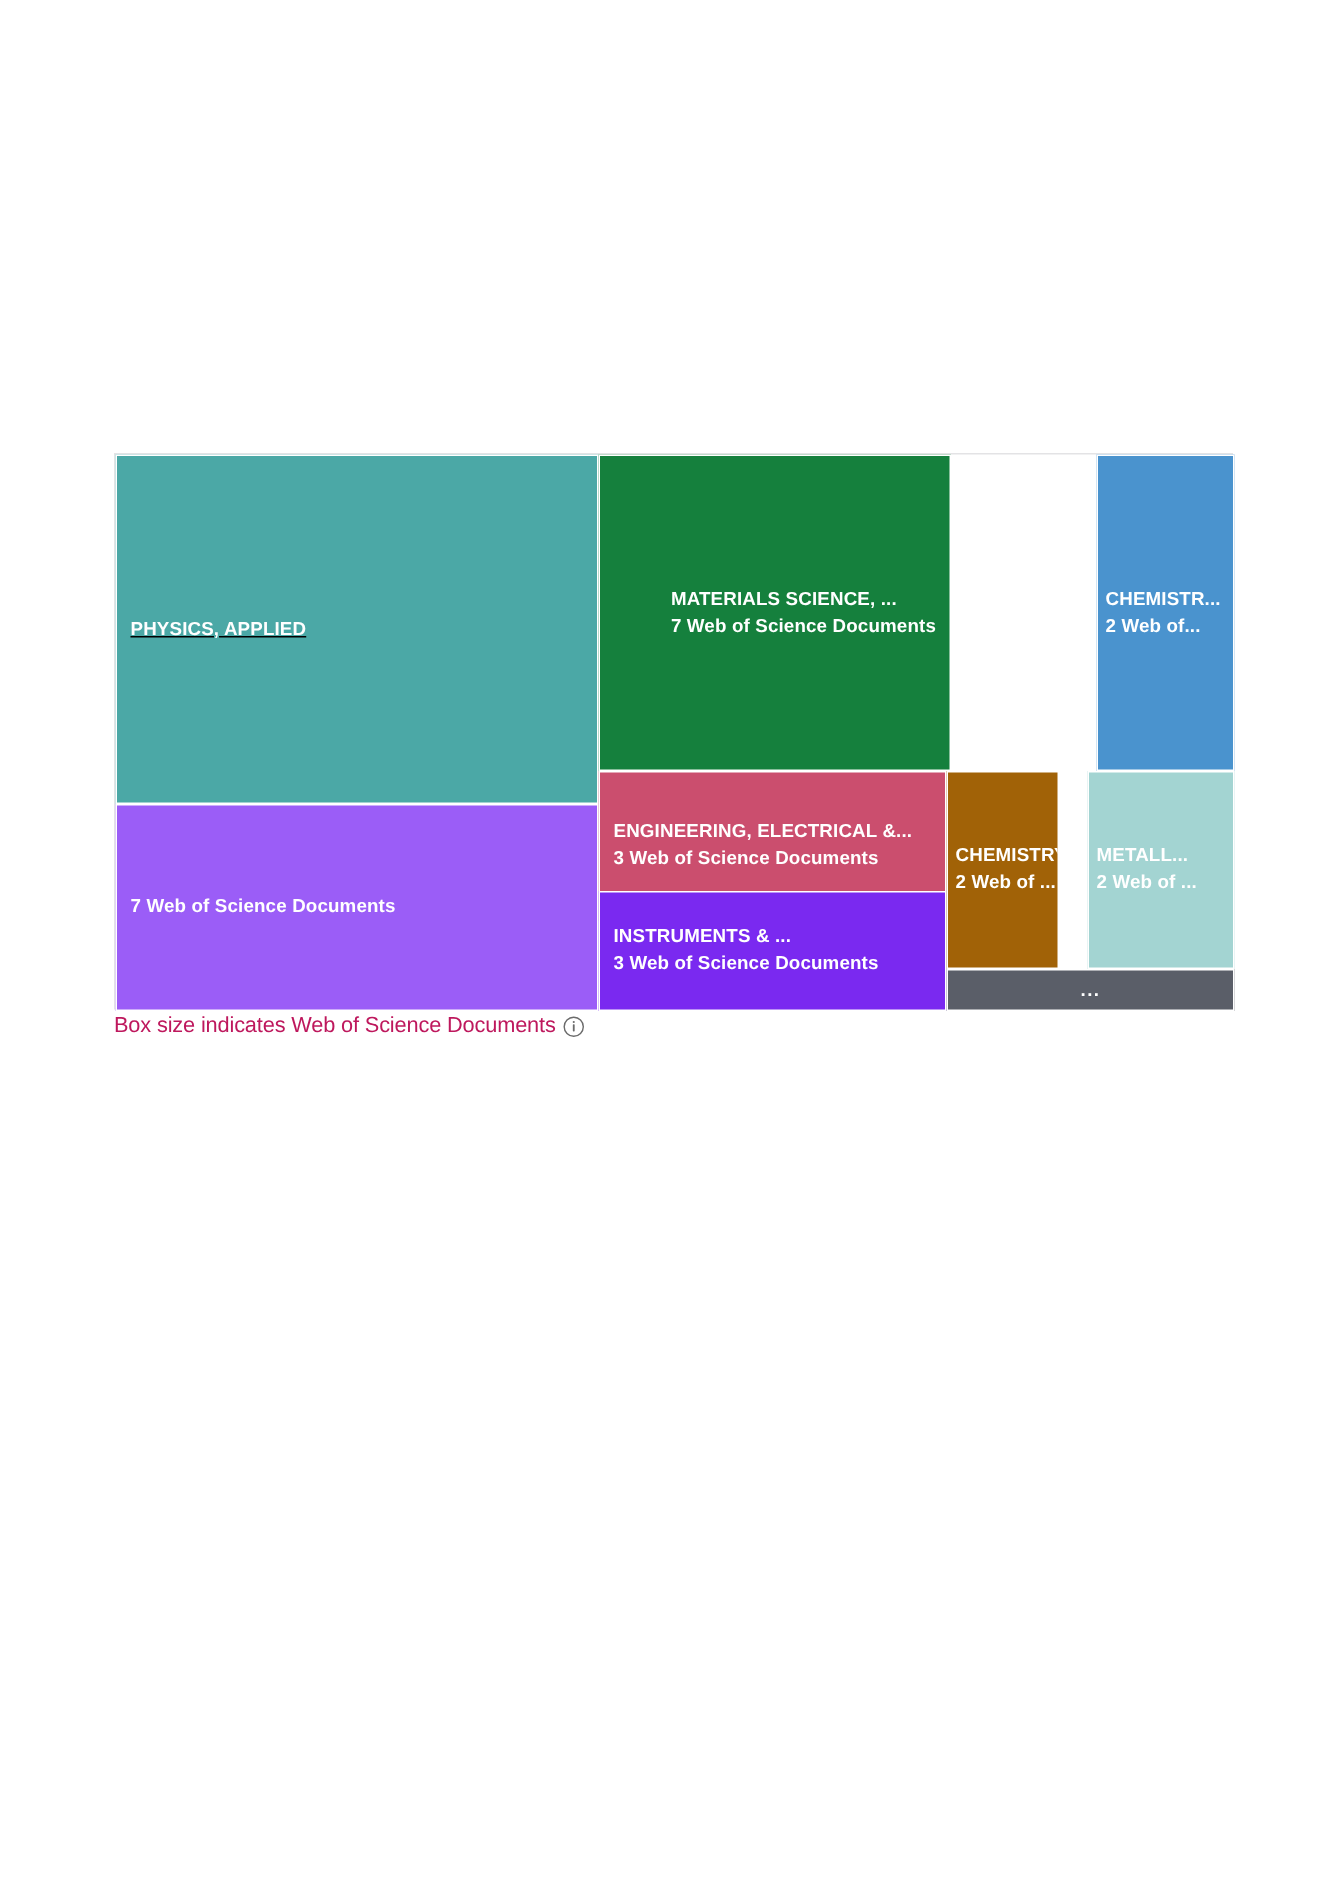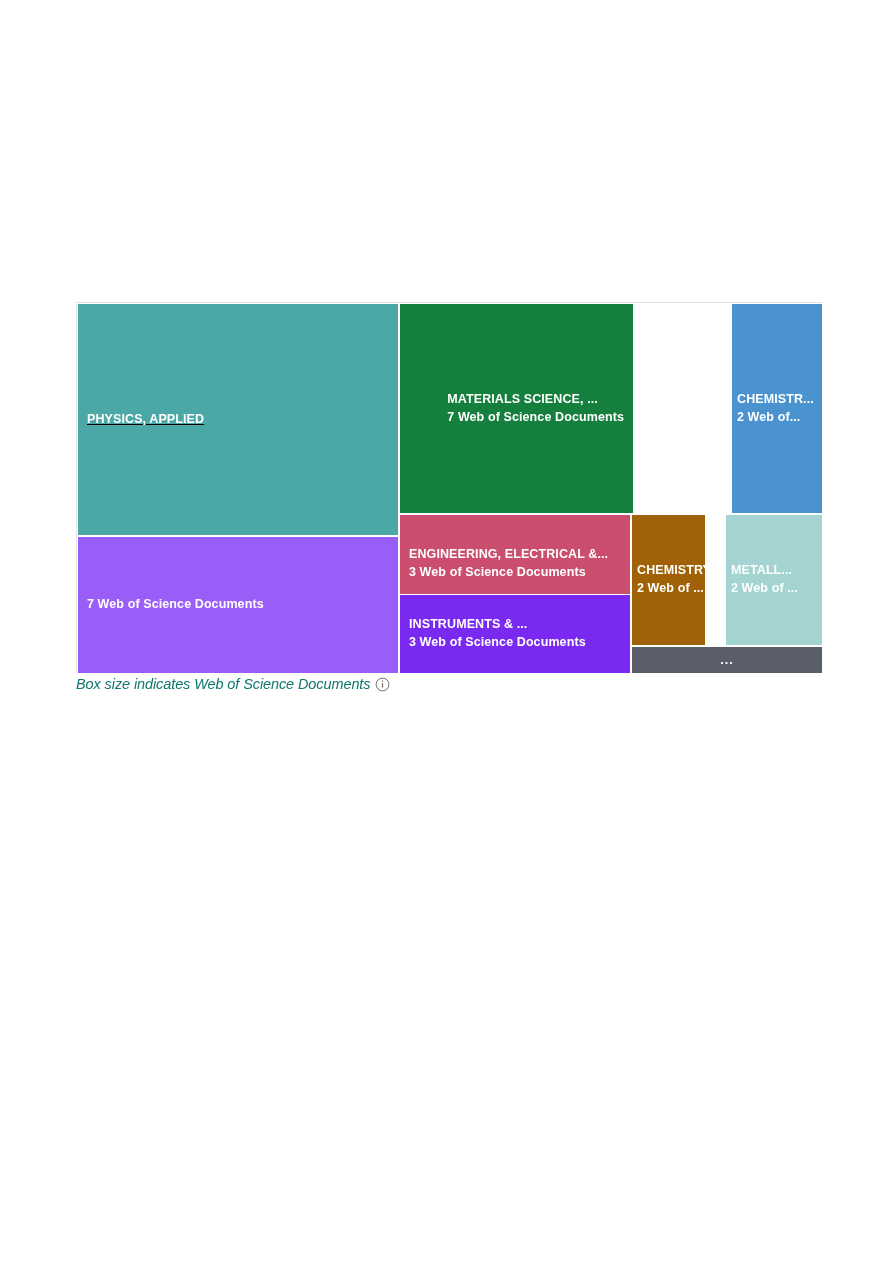--- a/index.html
+++ b/index.html
@@ -85,23 +85,22 @@
     left: 76px;
     top: 676px;
     display: flex;
     align-items: center;
     gap: 5px;
     white-space: nowrap;
   }
 
   #caption-text {
     font-family: "Liberation Sans", sans-serif;
-    font-style: italic;
     font-size: 14.5px;
-    color: #0f766e;
+    color: #be185d;
     letter-spacing: -0.1px;
   }
 
   #caption-info-icon {
     width: 15px;
     height: 15px;
     display: inline-block;
     flex: 0 0 auto;
     cursor: pointer;
   }

